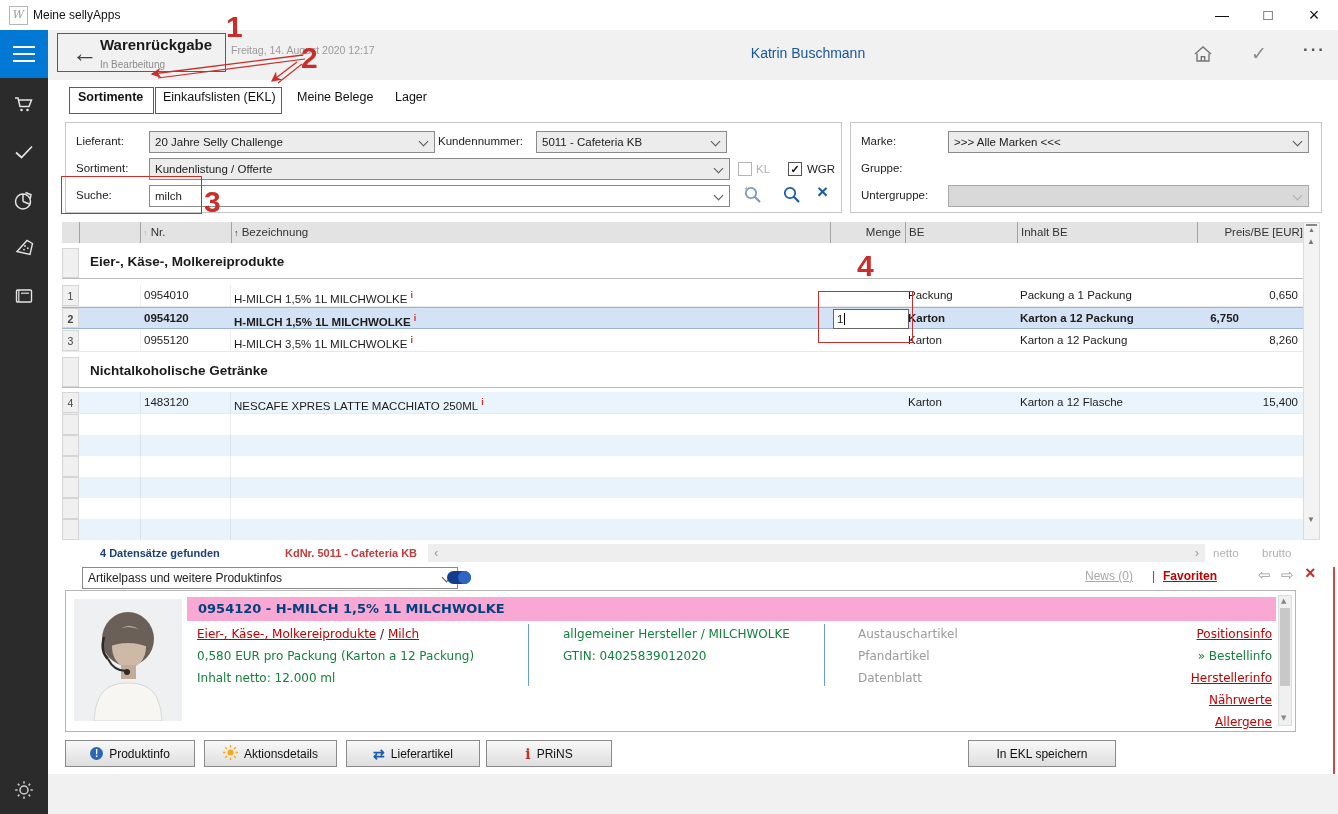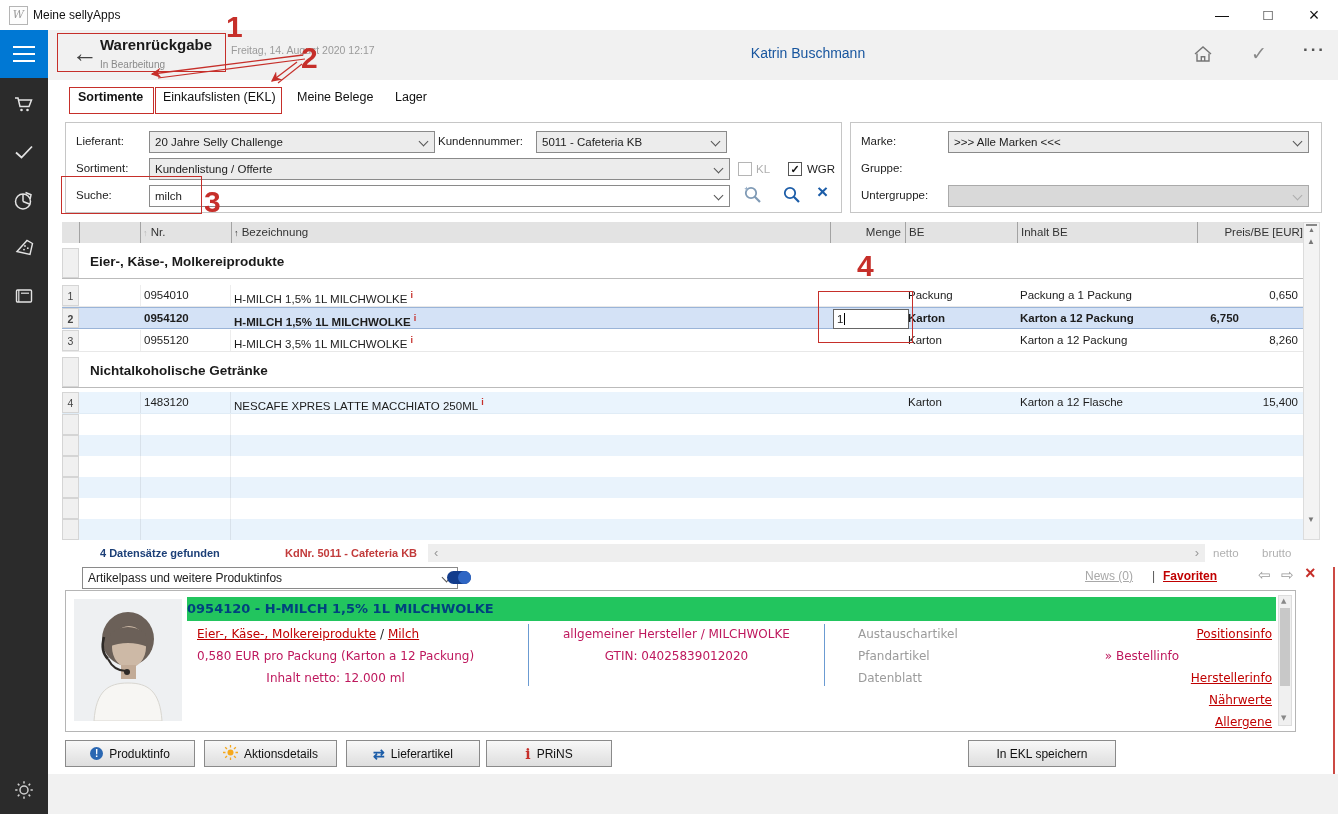--- a/index.html
+++ b/index.html
@@ -53,25 +53,25 @@
   .infoi{color:#c62f2a;font-size:9px;font-weight:bold;vertical-align:super;margin-left:3px;}
   .selrow{background:#d4e2f6;border-top:1px solid #9ab4d8;border-bottom:1px solid #9ab4d8;box-sizing:border-box;font-weight:bold;}
   .selrow .cell{font-weight:bold;}
   .vscroll{position:absolute;left:1303px;top:222px;width:17px;height:318px;background:#f3f3f3;border:1px solid #dcdcdc;box-sizing:border-box;}
   .hscroll{position:absolute;left:428px;top:544px;width:777px;height:18px;background:#eeeeee;}
   
   .toggle{position:absolute;left:447px;top:571px;width:24px;height:13px;background:#123c8c;border-radius:7px;}
   .toggle .knob{position:absolute;right:0;top:0;width:13px;height:13px;border-radius:50%;background:#2f66c4;}
   .detail{position:absolute;left:65px;top:590px;width:1229px;height:140px;border:1px solid #b5b5b5;background:#fff;
           font-family:"DejaVu Sans",sans-serif;font-size:12px;}
-  .dtitle{position:absolute;left:121px;top:6px;width:1089px;height:24px;background:#22c55e;color:#00427e;
-          font-weight:bold;font-size:13px;line-height:24px;box-sizing:border-box;}
+  .dtitle{position:absolute;left:121px;top:6px;width:1089px;height:24px;background:#f9a8d4;color:#00427e;
+          font-weight:bold;font-size:13px;line-height:24px;padding-left:11px;box-sizing:border-box;}
   .dcol{position:absolute;top:32px;line-height:22px;}
   .redlink{color:#c00000;text-decoration:underline;}
-  .bluetext{color:#be185d;text-align:center;}
+  .bluetext{color:#15803d;}
   .graylink{color:#9b9b9b;}
   .vdiv{position:absolute;top:33px;height:62px;width:1px;background:#6b9bd2;}
   .dscroll{position:absolute;left:1212px;top:4px;width:14px;height:131px;background:#f0f0f0;border:1px solid #ddd;box-sizing:border-box;}
   
   .btn{position:absolute;top:740px;height:27px;border:1px solid #8a8a8a;background:linear-gradient(#f8f8f8,#dedede);
        font-size:12px;color:#111;display:flex;align-items:center;justify-content:center;gap:6px;box-sizing:border-box;}
   .iconinfo{display:inline-block;width:13px;height:13px;border-radius:50%;background:#2a67b2;color:#fff;
        font-weight:bold;font-size:10px;line-height:13px;text-align:center;}
   
   .annbox{position:absolute;border:1px solid #c62f2a;z-index:60;pointer-events:none;}

